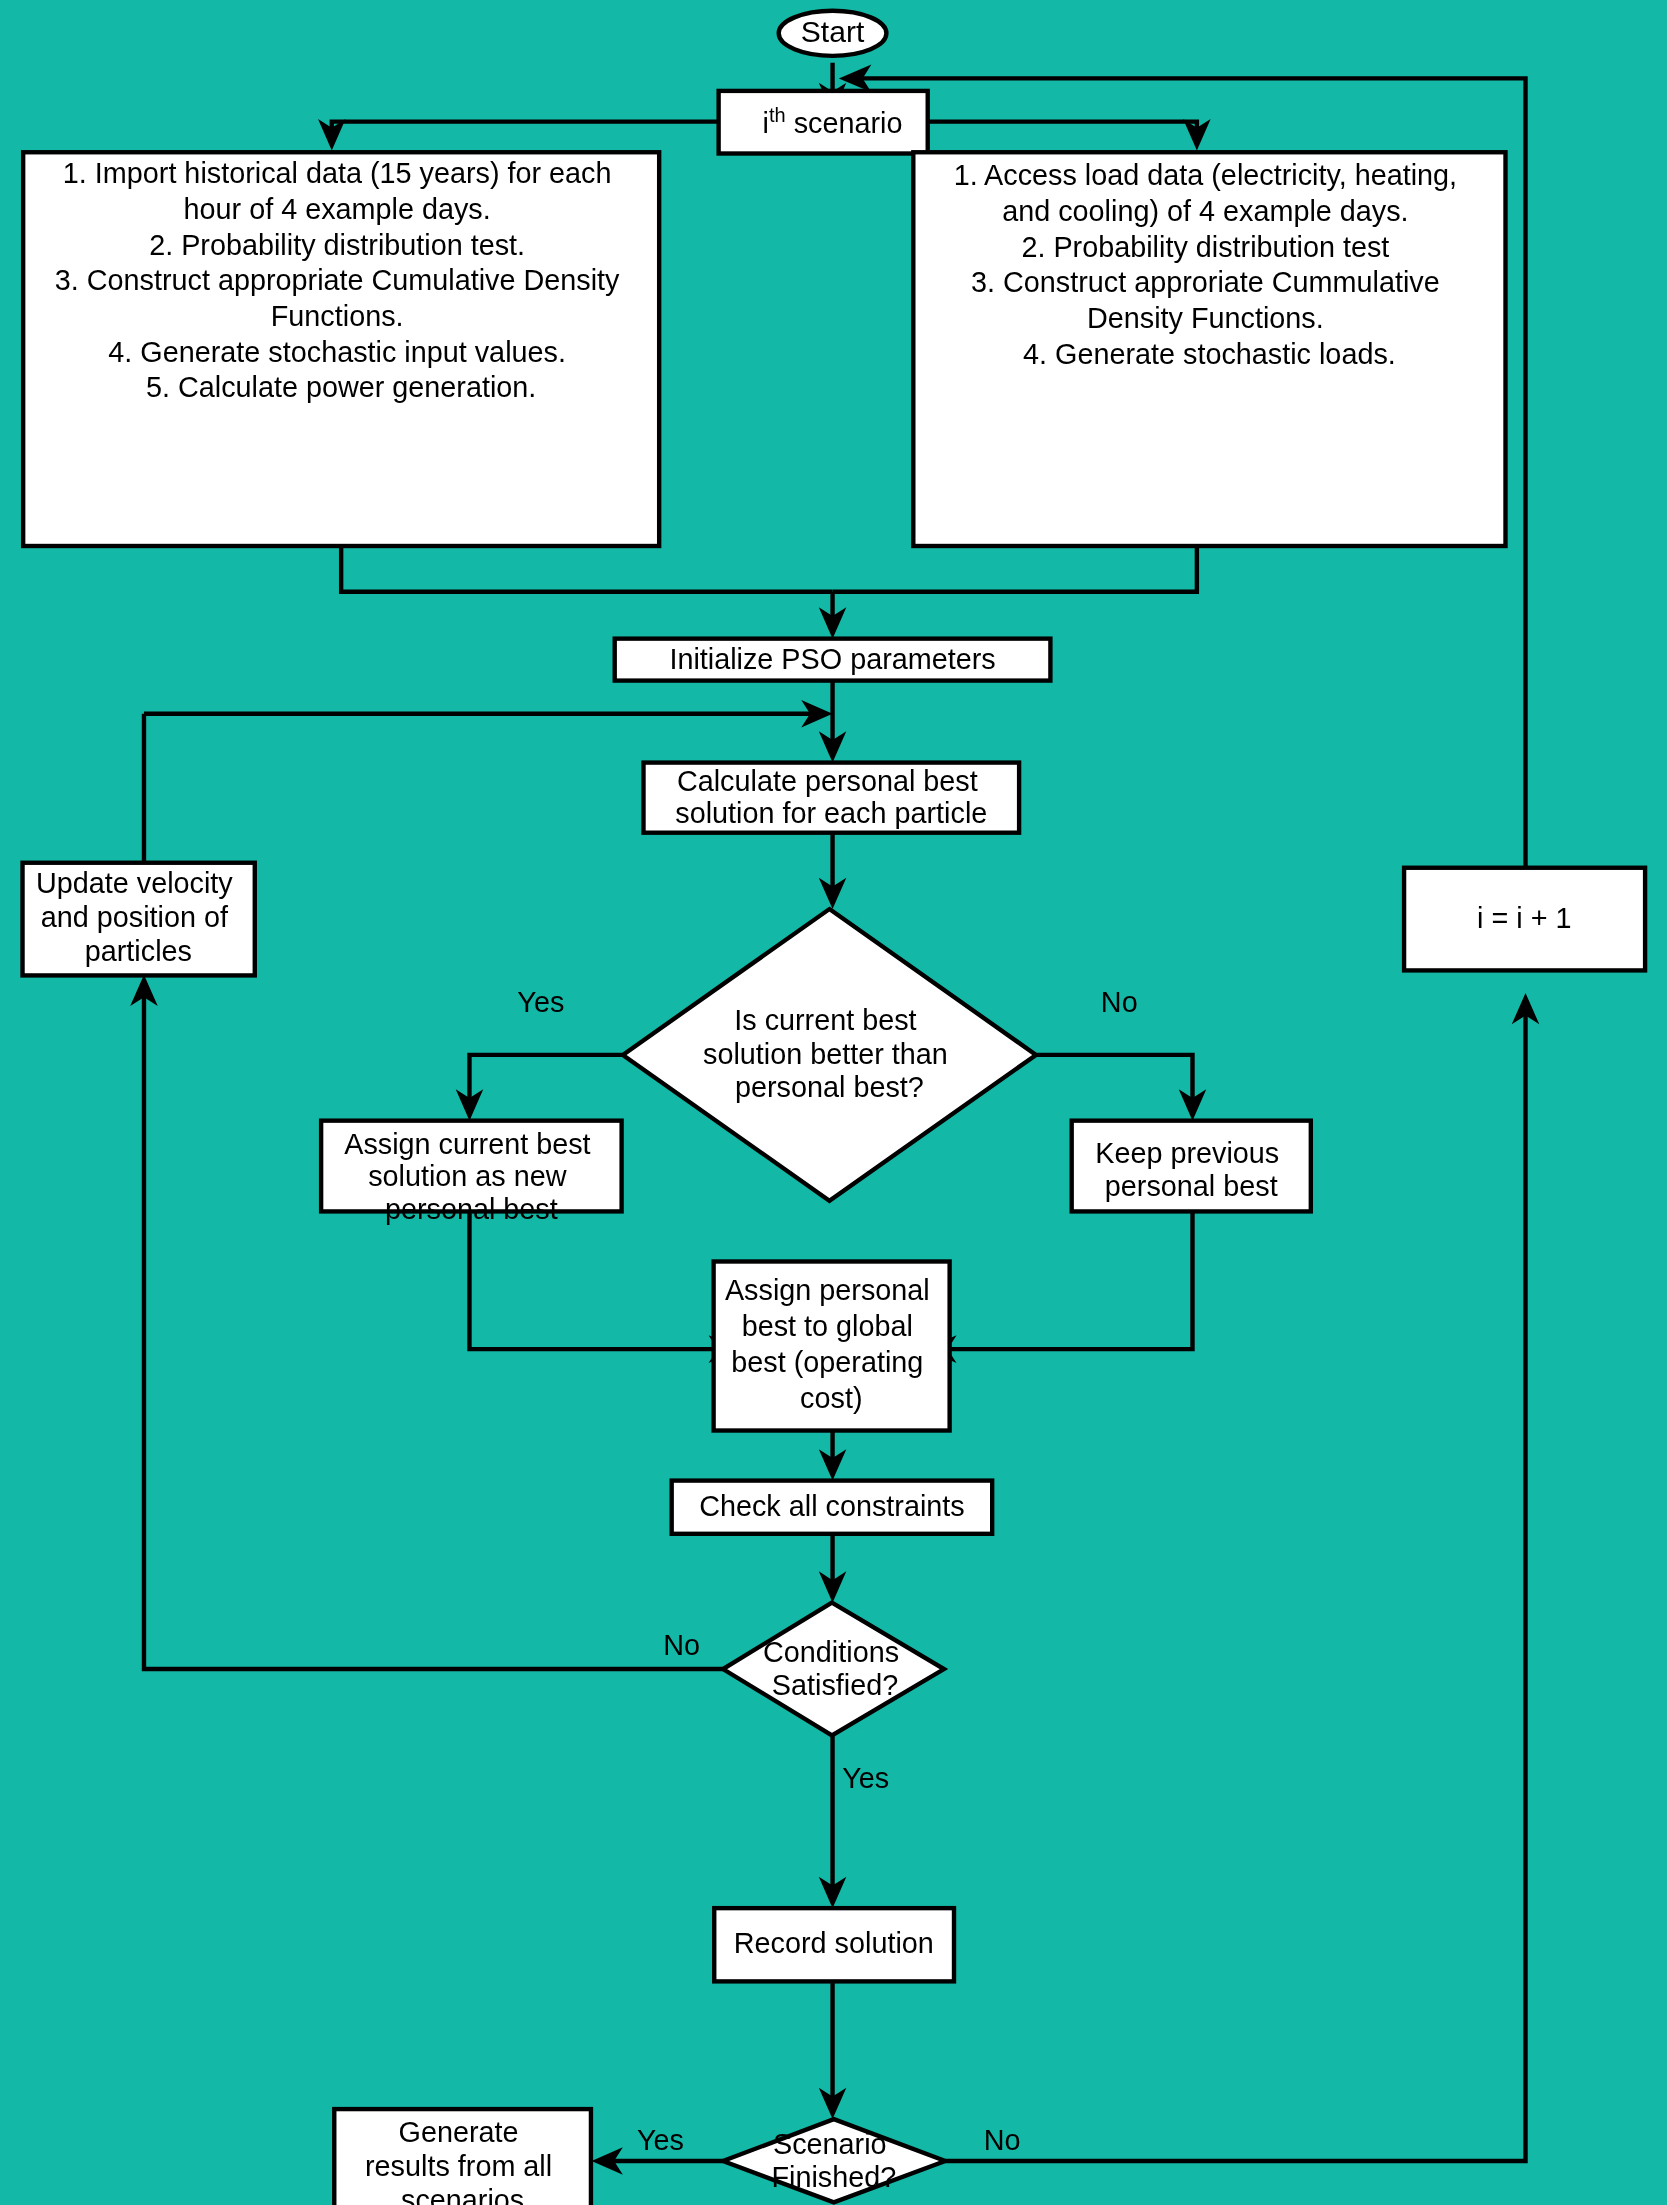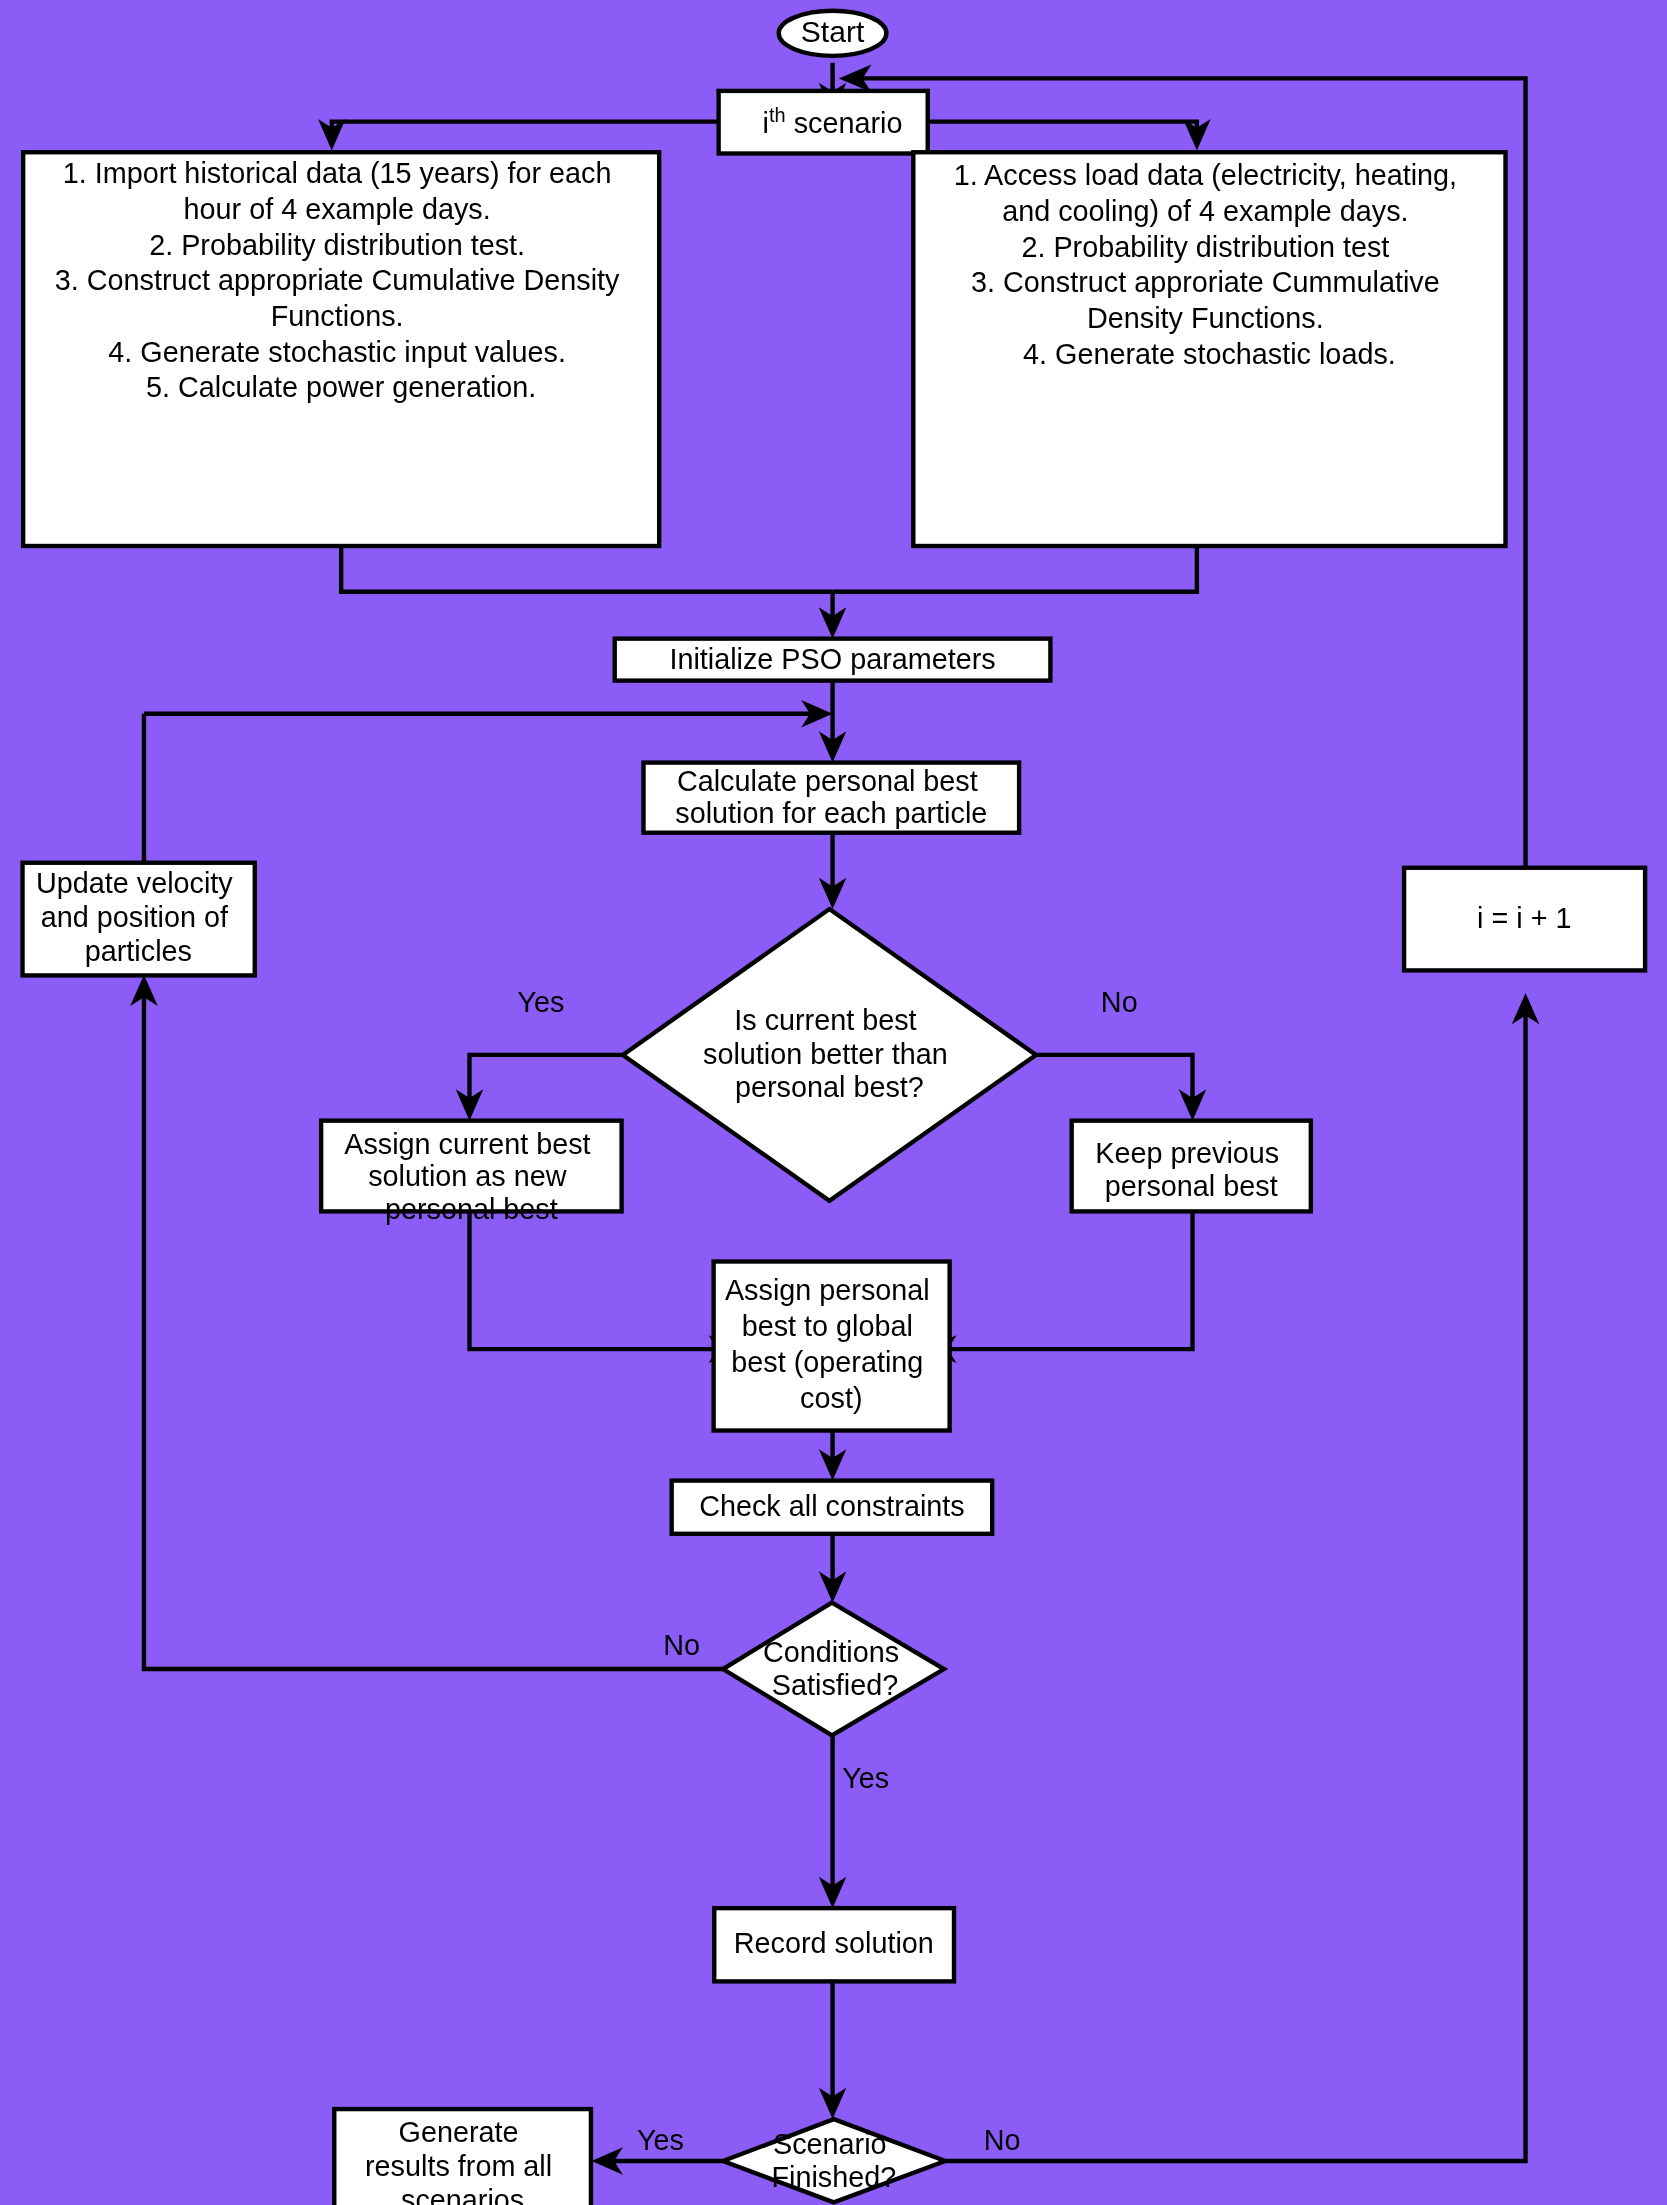--- a/index.html
+++ b/index.html
@@ -7,21 +7,21 @@
     padding: 0;
     background: #ffffff;
   }
   body {
     font-family: "Liberation Sans", sans-serif;
   }
   #flowchart-root {
     position: relative;
     width: 1667px;
     height: 2205px;
-    background: #8b5cf6;
+    background: #14b8a6;
   }
   svg.chart-canvas {
     display: block;
     width: 1667px;
     height: 2205px;
   }
   .shape-stroke {
     fill: #ffffff;
     stroke: #000000;
     stroke-width: 7;

